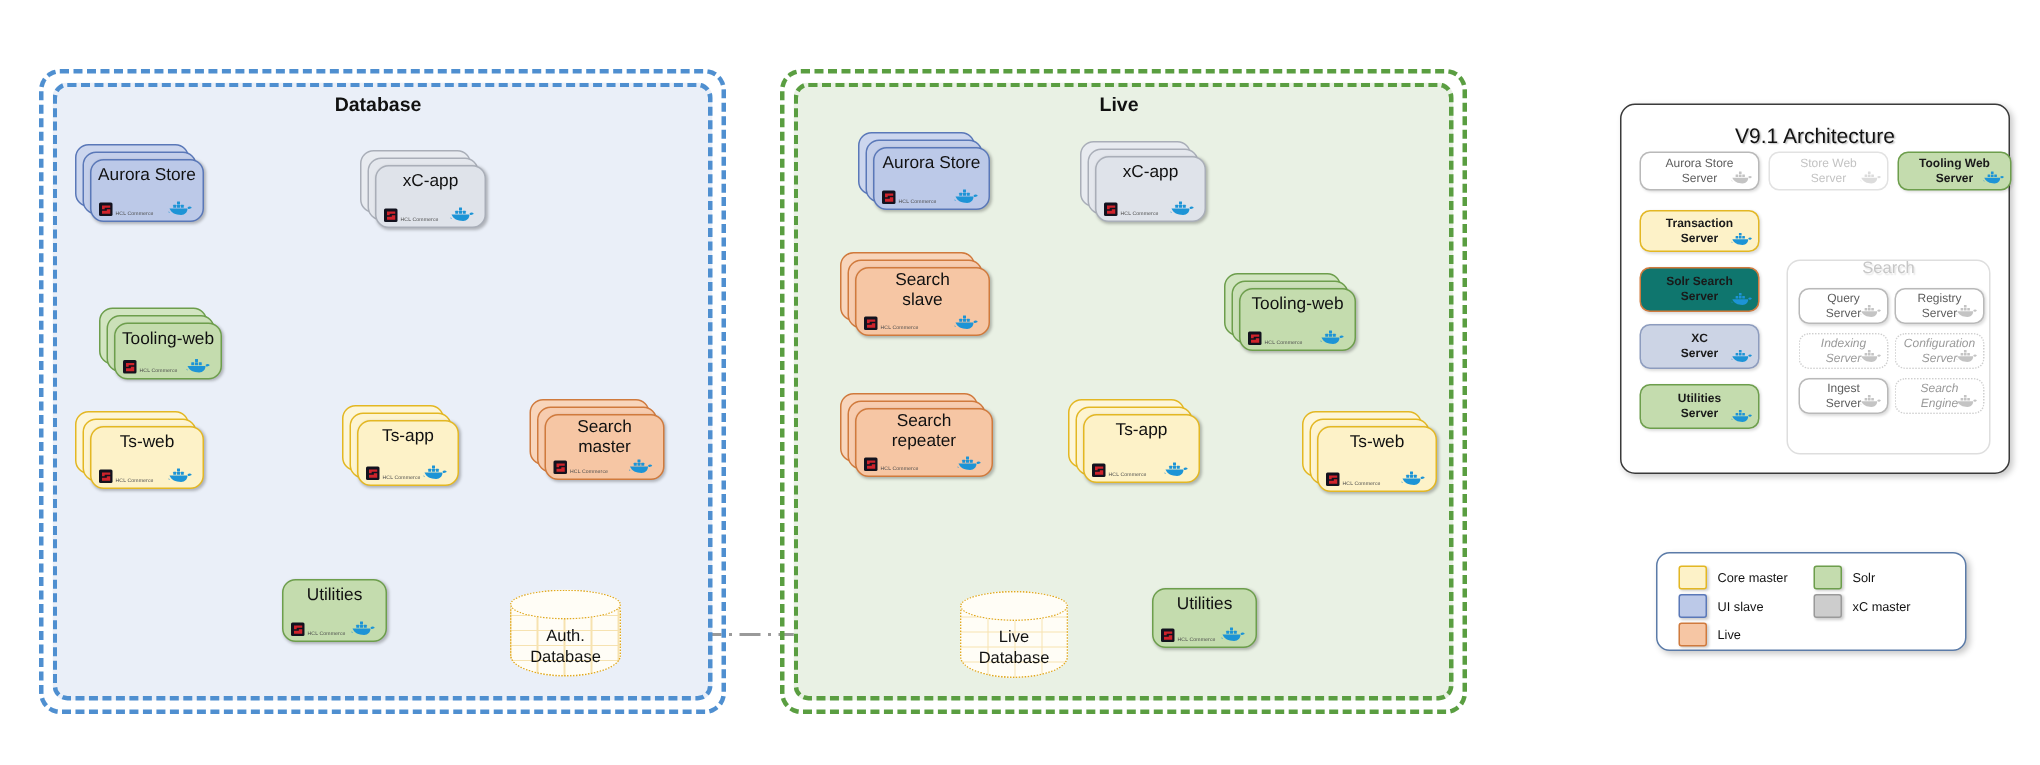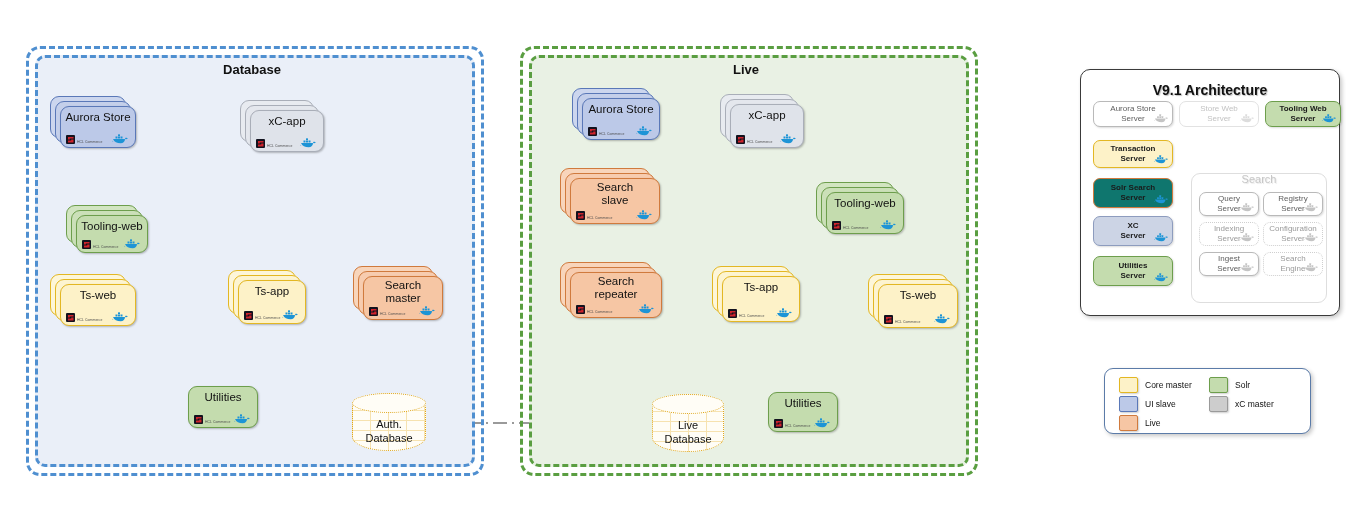--- a/index.html
+++ b/index.html
@@ -54,48 +54,48 @@
   .c-solr .card.s1{background:#f8d5bb;}
   .c-solr .card.s2{background:#f7ccaf;}
   .c-tool .card{background:#c4dcae;border-color:#6d9e4c;}
   .c-tool .card.s1{background:#d2e5c1;}
   .c-tool .card.s2{background:#cbe0b8;}
   .c-xc   .card{background:#dfe3ea;border-color:#a9aeb8;}
   .c-xc   .card.s1{background:#e8ebf0;}
   .c-xc   .card.s2{background:#e4e7ed;}
 
   
-  .db{position:absolute;z-index:4;margin-left:12px;}
+  .db{position:absolute;z-index:4;}
   .db .body{position:absolute;inset:0;border:1.8px dotted #e0a81e;
      border-radius:50%/14px;
      background:
        repeating-linear-gradient(0deg,transparent 0 9px,#f6e2b0 9px 10px),
        repeating-linear-gradient(90deg,transparent 0 17px,#f6e2b0 17px 18px),
        #fffdf6;}
   .db .cap{position:absolute;left:0;right:0;top:0;height:18px;
      border:1.8px dotted #e0a81e;border-radius:50%;background:#fffdf6;}
   .db .dbl{position:absolute;left:0;right:0;top:24px;text-align:center;
      font-size:11px;color:#111;line-height:14px;}
 
   
   .panel{position:absolute;background:#fff;border:1.6px solid #3a3a3a;
          border-radius:10px;box-shadow:2px 2px 4px rgba(0,0,0,.22);}
   #arch-panel{left:1080px;top:69px;width:258px;height:245px;}
   .arch-title{position:absolute;left:0;right:0;top:12px;text-align:center;
-     font-size:14px;font-weight:bold;color:#111;
+     font-size:14px;font-weight:normal;color:#111;
      text-shadow:1px 1px 1px rgba(0,0,0,.25);}
   .abox{position:absolute;border-radius:7px;border:1.4px solid #b9b9b9;
         background:#fff;box-sizing:border-box;
         box-shadow:1px 1px 2px rgba(0,0,0,.14);}
   .abox .at{position:absolute;left:2px;right:2px;top:50%;
      transform:translateY(-50%);text-align:center;font-size:8px;
      line-height:10px;color:#5d5d5d;}
   .abox.faded{border-color:#e2e2e2;box-shadow:none;}
   .abox.faded .at{color:#c3c3c3;text-align:center;}
-  .abox.dotted{border:1.4px dotted #cfcfcf;box-shadow:none;}
+  .abox.dotted{border:1.4px dotted #cfcfcf;box-shadow:none;font-style:italic;}
   .abox.dotted .at{color:#9a9a9a;}
   .abox.fill-tool{background:#c4dcae;border-color:#6d9e4c;}
   .abox.fill-core{background:#fdf2c8;border-color:#e3b723;}
   .abox.fill-solr{background:#0f766e;border-color:#d07a3d;}
   .abox.fill-ui{background:#ccd4e5;border-color:#8d9cbe;}
   .abox.fill-tool .at,.abox.fill-core .at,
   .abox.fill-solr .at,.abox.fill-ui .at{color:#1a1a1a;font-weight:bold;}
   .abox .w{position:absolute;right:3px;bottom:2px;width:15px;height:11px;}
   .searchbox{position:absolute;border:1.4px solid #dedede;border-radius:9px;
      background:#fff;box-sizing:border-box;}

